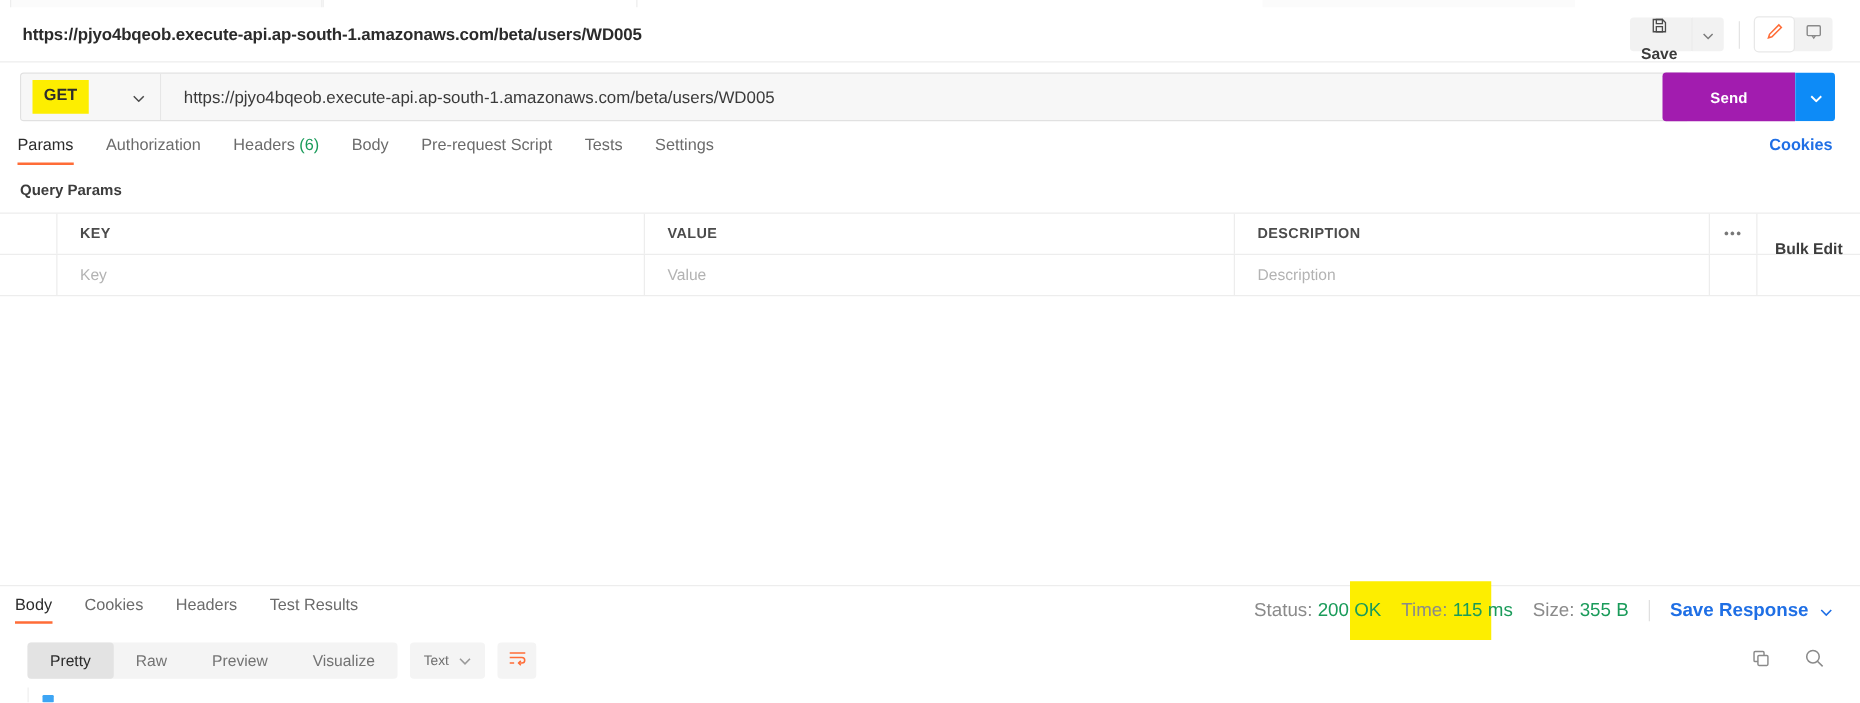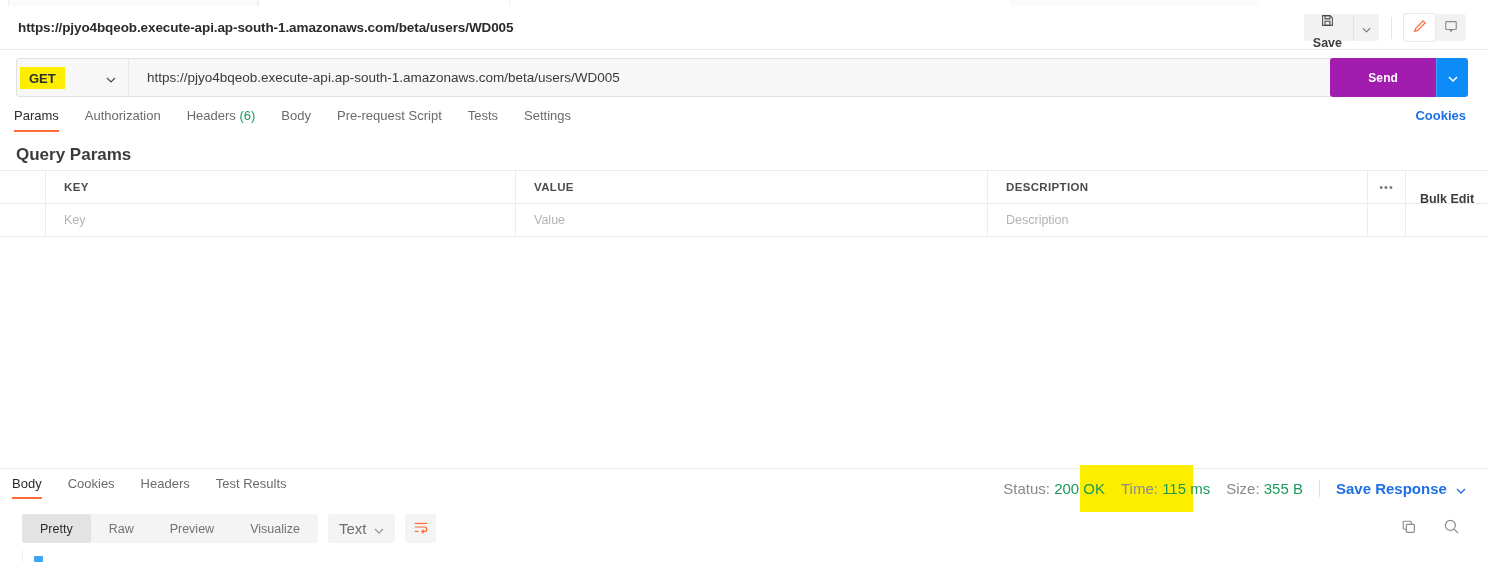--- a/index.html
+++ b/index.html
@@ -67,21 +67,21 @@
     border: 1px solid #e1e1e1; border-radius: 3px; background: #f7f7f7;
     overflow: hidden;
   }
   .method-sel {
     width: 112px; display: flex; align-items: center; justify-content: space-between;
     padding: 0 12px 0 0; background: #f7f7f7; cursor: pointer;
     border-right: 1px solid #e6e6e6;
   }
   .method-text {
     background: #fdee00; color: #2d2d2d; font-size: 13px; font-weight: bold;
-    padding: 3px 9px 2px 9px; margin-left: 3px; line-height: 17px;
+    padding: 3px 9px 7px 9px; margin-left: 9px; line-height: 17px;
   }
   .url-input {
     flex: 1; display: flex; align-items: center; padding-left: 18px;
     font-size: 13.5px; color: #3a3a3a; background: #f7f7f7;
     white-space: nowrap; overflow: hidden;
   }
   .send-group {
     position: absolute; top: 58px; right: 20px; display: flex; height: 39px;
   }
   .send-btn {
@@ -112,21 +112,21 @@
   }
   .rtab .count { color: #1a9b5a; }
   .cookies-link {
     position: absolute; right: 22px; top: 0; font-size: 13px;
     color: #1f6fe5; font-weight: bold; cursor: pointer;
   }
 
   
   .qp-label {
     position: absolute; top: 145px; left: 16px;
-    font-size: 17px; font-weight: bold; color: #3c3c3c;
+    font-size: 12px; font-weight: bold; color: #3c3c3c;
   }
   .table {
     position: absolute; top: 170px; left: 0; width: 1488px;
     border-top: 1px solid #ededed;
   }
   .trow { display: flex; height: 33px; border-bottom: 1px solid #ededed; }
   .tcell {
     display: flex; align-items: center; padding-left: 18px;
     border-right: 1px solid #ededed; font-size: 12.5px;
   }
@@ -176,21 +176,21 @@
   .fmtbar { position: absolute; top: 514px; left: 12px; display: flex; align-items: center; gap: 10px; }
   .seg { display: flex; background: #f4f4f4; border-radius: 3px; height: 29px; align-items: stretch; margin-left: 10px; }
   .seg-item {
     display: flex; align-items: center; padding: 0 18px; font-size: 12.5px;
     color: #737373; cursor: pointer; border-radius: 3px;
   }
   .seg-item.active { background: #e3e3e3; color: #2b2b2b; }
   .type-sel {
     display: flex; align-items: center; gap: 8px; background: #f4f4f4;
     border-radius: 3px; height: 29px; padding: 0 11px; cursor: pointer;
-    font-size: 15px; color: #6e6e6e;
+    font-size: 11px; color: #6e6e6e;
   }
   .wrap-btn {
     width: 31px; height: 29px; background: #f4f4f4; border-radius: 3px;
     display: flex; align-items: center; justify-content: center; cursor: pointer;
   }
   .resp-tools {
     position: absolute; top: 518px; right: 28px; display: flex; gap: 26px; align-items: center;
   }
   .tool-ico { cursor: pointer; display: flex; align-items: center; }
   .body-peek {

